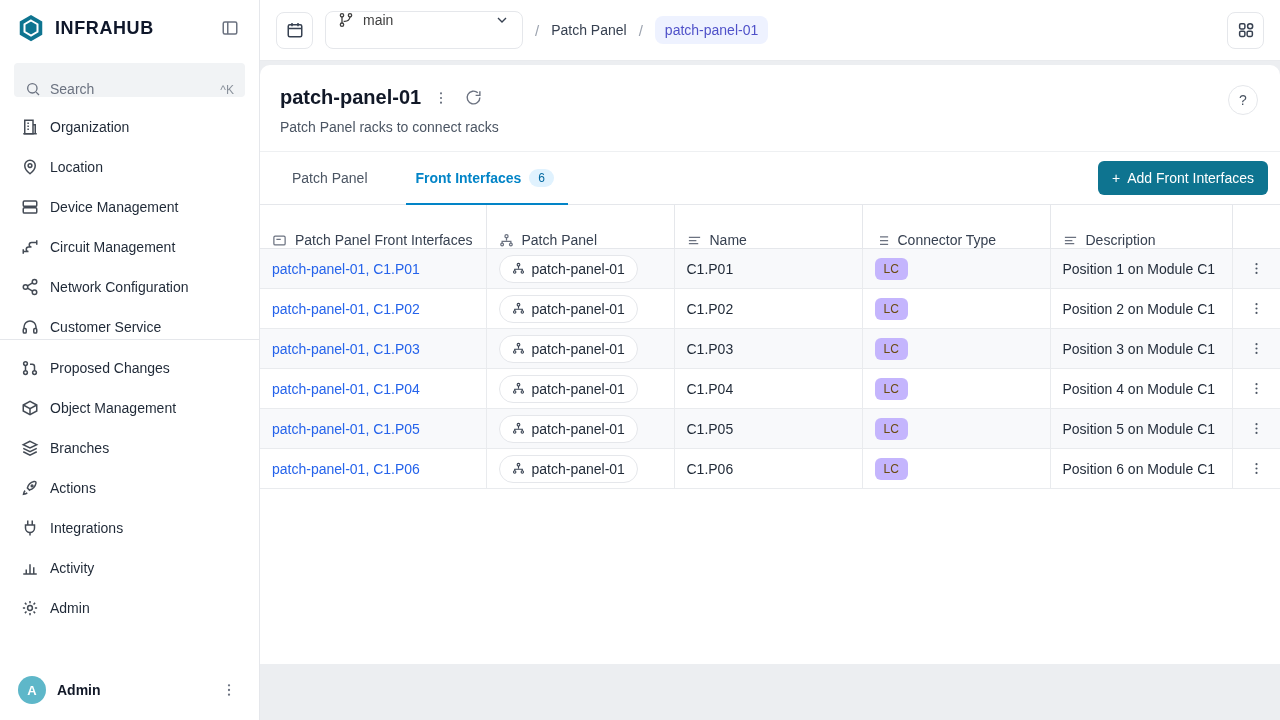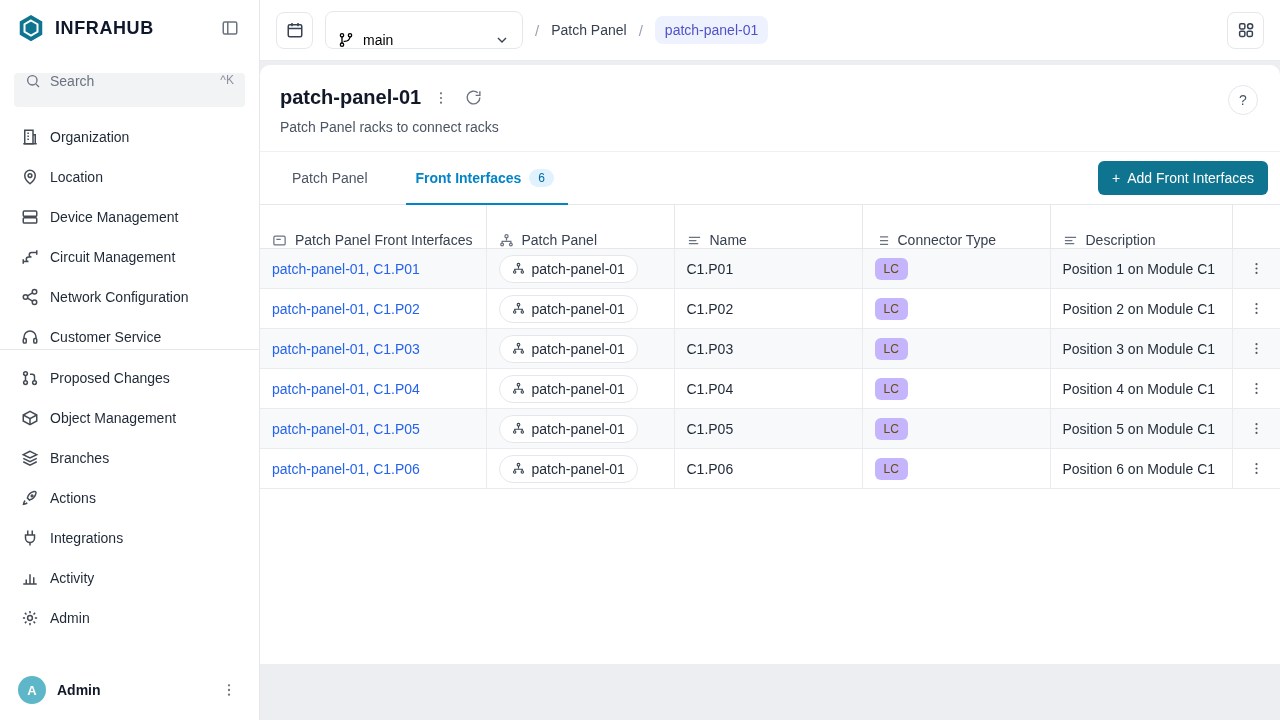--- a/index.html
+++ b/index.html
@@ -10,38 +10,38 @@
   html,body{margin:0;padding:0;}
   body{width:1280px;height:720px;font-family:"Liberation Sans","DejaVu Sans",sans-serif;color:var(--text);background:#eceef1;overflow:hidden;}
   .app{display:flex;width:1280px;height:664px;}
   .ic{flex:none;display:block;}
 
   
   .sidebar{width:260px;background:#fff;border-right:1px solid var(--border);display:flex;flex-direction:column;height:720px;}
   .sidebar-header{display:flex;align-items:center;justify-content:space-between;padding:13px 16px 10px;}
   .logo{display:flex;align-items:center;gap:9px;font-weight:700;font-size:18px;letter-spacing:.6px;color:#0f172a;cursor:pointer;}
   .icon-btn{background:none;border:none;padding:4px;color:#6b7280;cursor:pointer;display:flex;align-items:center;justify-content:center;}
-  .search{margin:20px 14px 0;background:#f1f3f5;border-radius:4px;height:34px;display:flex;align-items:flex-start;gap:9px;padding:0 11px;color:#6b7280;font-size:14px;cursor:pointer;}
+  .search{margin:10px 14px 0;background:#f1f3f5;border-radius:4px;height:34px;display:flex;align-items:flex-end;gap:9px;padding:0 11px;color:#6b7280;font-size:14px;cursor:pointer;}
   .search .kbd{margin-left:auto;color:#8b929c;font-size:12px;}
   .nav{padding:0 12px;}
   .nav-clip{height:242px;overflow:hidden;padding-top:10px;}
   .nav-item{display:flex;align-items:center;gap:11px;height:40px;padding:0 9px;border-radius:6px;font-size:14px;font-weight:500;color:#1f2937;cursor:pointer;white-space:nowrap;}
   .nav-item .ic{color:#444b55;}
   .divider{border-top:1px solid var(--border);margin:0;}
   .nav-second{padding-top:8px;}
   .sidebar-footer{margin-top:auto;display:flex;align-items:center;gap:11px;padding:14px 18px 16px;}
   .avatar{width:28px;height:28px;border-radius:50%;background:#5eb7c9;color:#fff;display:flex;align-items:center;justify-content:center;font-size:13px;font-weight:700;}
   .user-name{font-size:14px;font-weight:700;color:#111827;}
   .sidebar-footer .icon-btn{margin-left:auto;}
 
   
   .main{flex:1;display:flex;flex-direction:column;min-width:0;background:#eceef1;}
   .topbar{height:61px;background:#fff;display:flex;align-items:center;gap:12px;padding:0 16px;border-bottom:1px solid #e9ebee;}
   .sq-btn{width:37px;height:37px;border:1px solid var(--border);border-radius:8px;background:#fff;display:flex;align-items:center;justify-content:center;color:#374151;cursor:pointer;}
-  .branch-select{height:38px;width:198px;border:1px solid var(--border);border-radius:8px;display:flex;align-items:flex-end;gap:9px;padding:0 12px;font-size:14px;color:#000000;cursor:pointer;background:#fff;}
+  .branch-select{height:38px;width:198px;border:1px solid var(--border);border-radius:8px;display:flex;align-items:flex-start;gap:9px;padding:0 12px;font-size:14px;color:#404040;cursor:pointer;background:#fff;}
   .branch-select .chev{margin-left:auto;color:#374151;}
   .crumb-sep{color:#9ca3af;font-size:15px;}
   .crumb{color:#374151;font-size:14px;cursor:pointer;}
   .crumb-pill{background:#eef2ff;color:#4f51c9;padding:6px 10px;border-radius:8px;font-size:14px;cursor:pointer;}
   .topbar-right{margin-left:auto;}
 
   .panel{flex:1;margin-top:4px;background:#fff;border-radius:10px 10px 0 0;display:flex;flex-direction:column;min-height:0;overflow:hidden;}
   .head{display:flex;align-items:flex-start;justify-content:space-between;padding:20px 22px 16px 20px;border-bottom:1px solid #eef0f2;}
   .title-row{display:flex;align-items:center;gap:8px;}
   .page-title{margin:0;font-size:20px;font-weight:700;color:#111827;}

